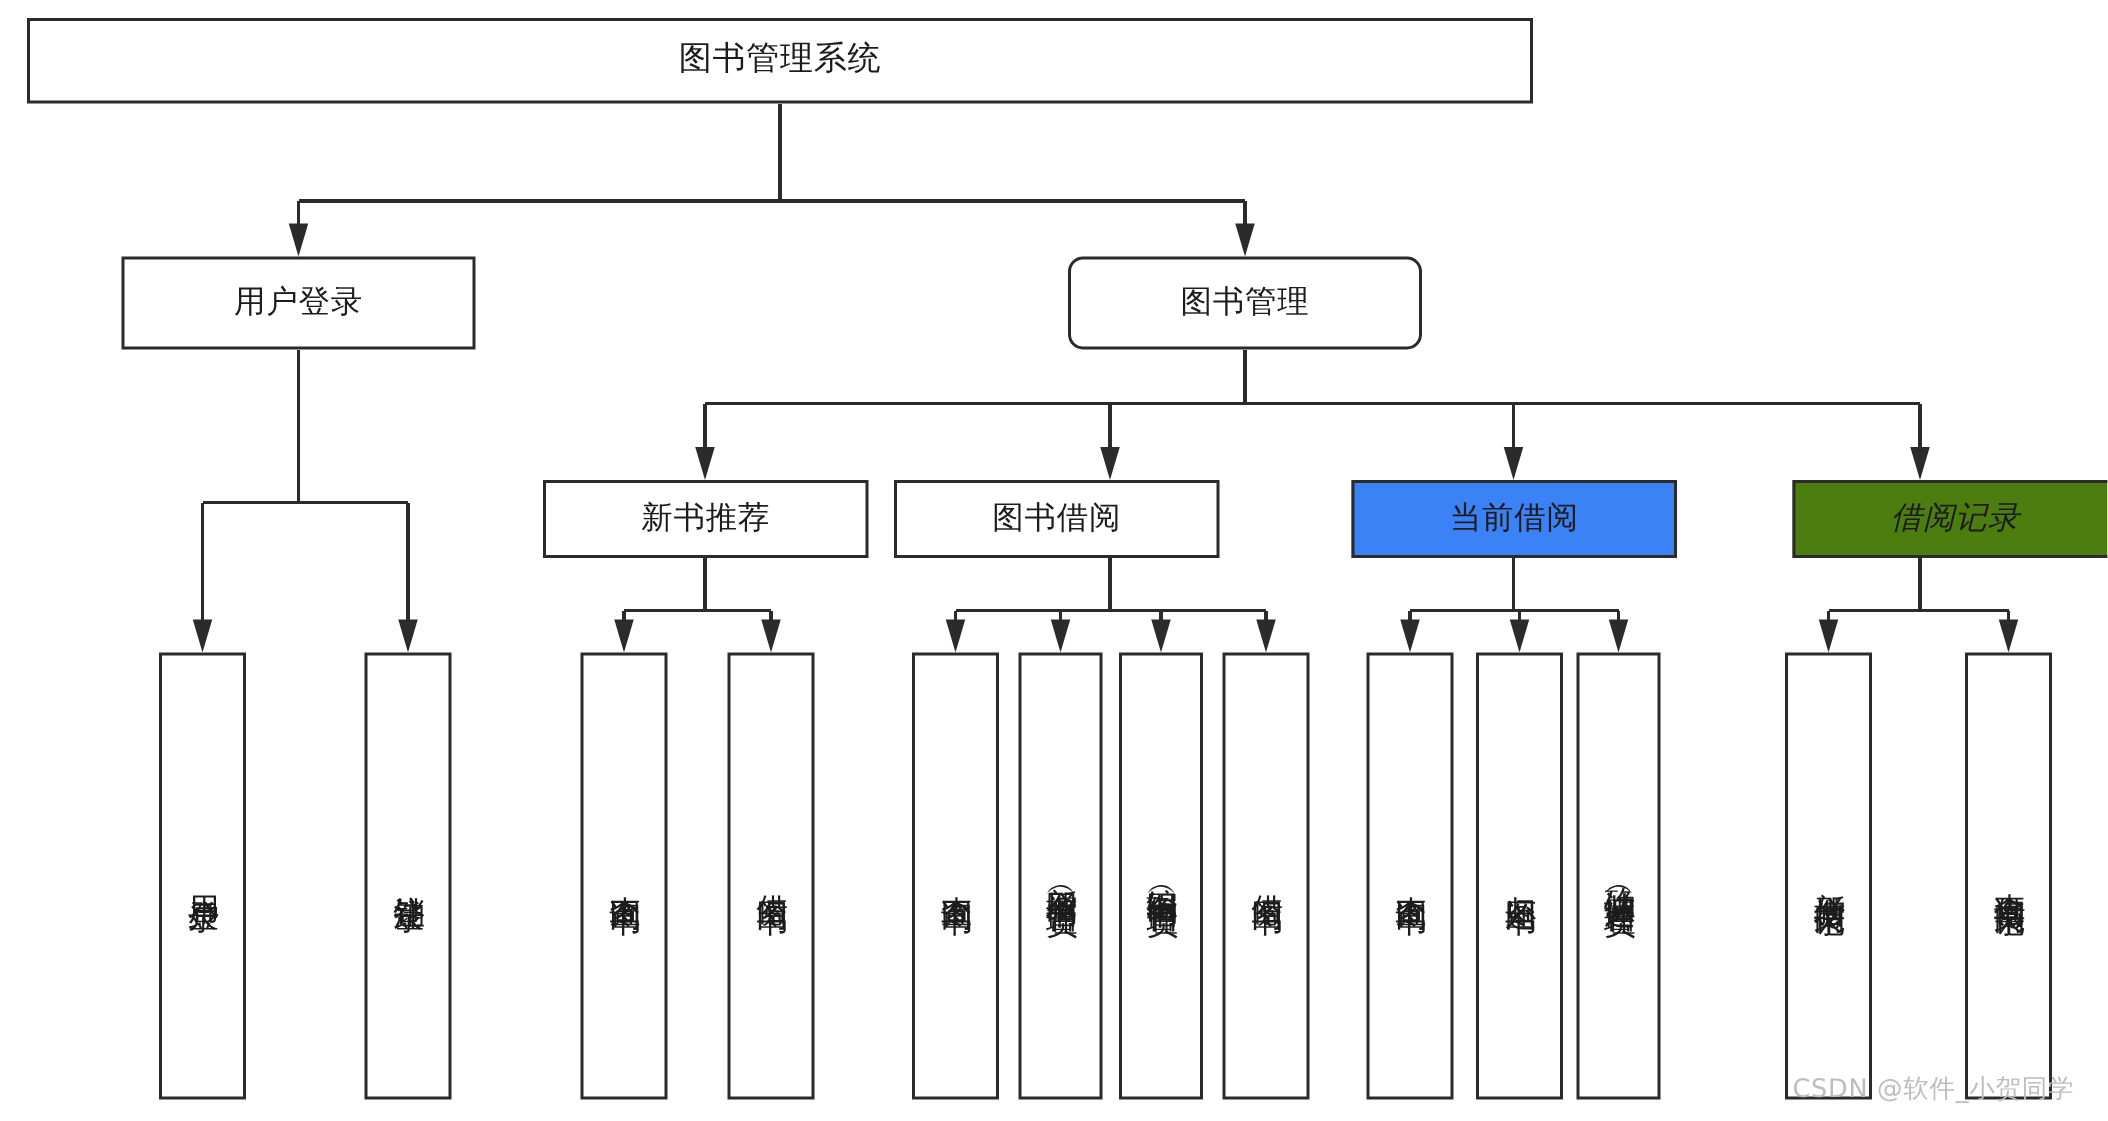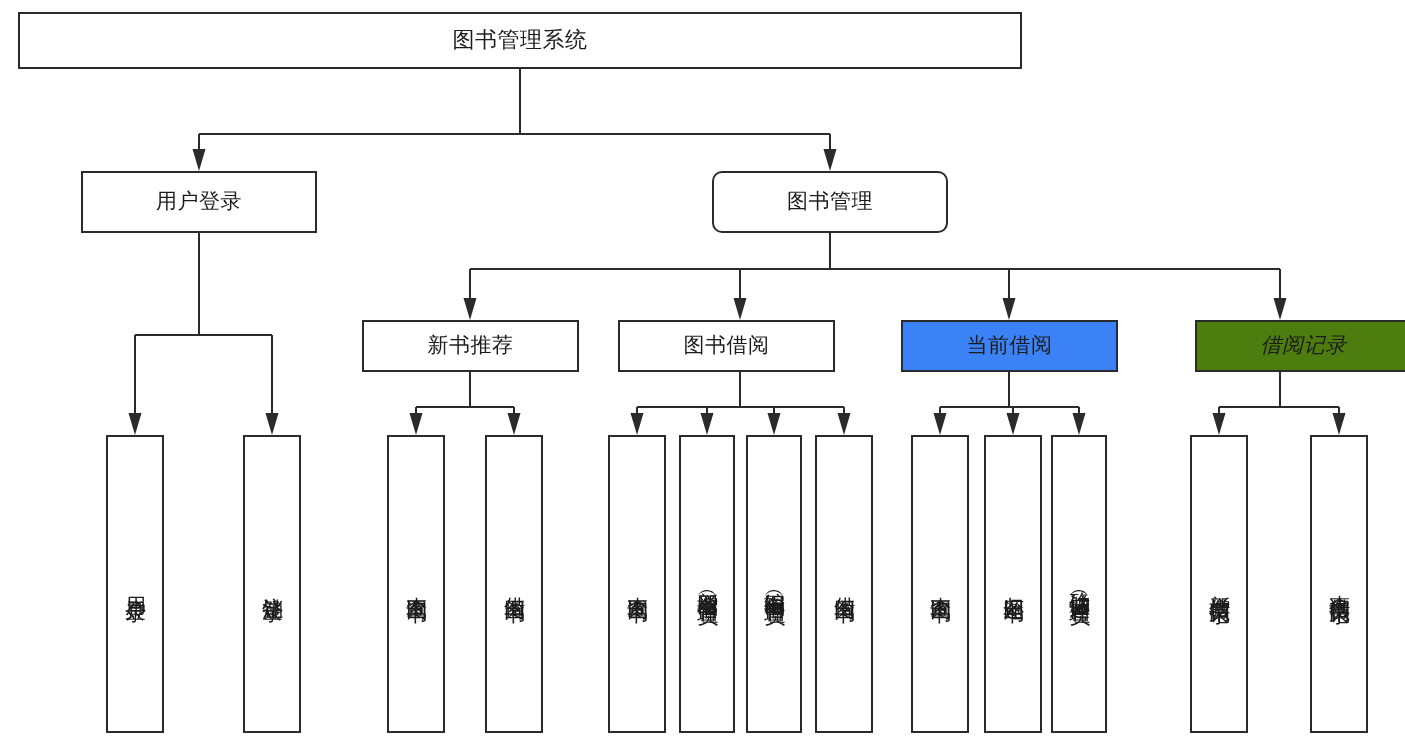--- a/index.html
+++ b/index.html
@@ -129,21 +129,21 @@
       </div>
       <div class="node-box" style="left: 81px; top: 171px; width: 236px; height: 62px; border-color: rgb(43, 43, 43); background: rgb(255, 255, 255);">
         <span class="node-label-h" style="color: rgb(28, 28, 28);">用户登录</span>
       </div>
       <div class="node-box" style="left: 712px; top: 171px; width: 236px; height: 62px; border-color: rgb(43, 43, 43); background: rgb(255, 255, 255); border-radius: 10px;">
         <span class="node-label-h" style="color: rgb(28, 28, 28);">图书管理</span>
       </div>
       <div class="node-box" style="left: 362px; top: 320px; width: 217px; height: 52px; border-color: rgb(43, 43, 43); background: rgb(255, 255, 255);">
         <span class="node-label-h" style="color: rgb(28, 28, 28);">新书推荐</span>
       </div>
-      <div class="node-box" style="left: 618px; top: 320px; width: 217px; height: 52px; border-color: rgb(43, 43, 43); background: rgb(255, 255, 255);">
+      <div class="node-box" style="left: 596px; top: 320px; width: 217px; height: 52px; border-color: rgb(43, 43, 43); background: rgb(255, 255, 255);">
         <span class="node-label-h" style="color: rgb(28, 28, 28);">图书借阅</span>
       </div>
       <div class="node-box" style="left: 901px; top: 320px; width: 217px; height: 52px; border-color: rgb(43, 43, 43); background: #3b82f6;">
         <span class="node-label-h" style="color: rgb(28, 28, 28);">当前借阅</span>
       </div>
       <div class="node-box" style="left: 1195px; top: 320px; width: 217px; height: 52px; border-color: rgb(43, 43, 43); background: #4d7c0f; font-style: italic;">
         <span class="node-label-h" style="color: rgb(28, 28, 28);">借阅记录</span>
       </div>
       <div class="node-box" style="left: 106px; top: 435px; width: 58px; height: 298px; border-color: rgb(43, 43, 43); background: rgb(255, 255, 255);">
         <span class="node-label-v" style="color: rgb(28, 28, 28);">用户登录</span>
@@ -178,13 +178,14 @@
       <div class="node-box" style="left: 1051px; top: 435px; width: 56px; height: 298px; border-color: rgb(43, 43, 43); background: rgb(255, 255, 255);">
         <span class="node-label-v" style="color: rgb(28, 28, 28);">确认归还（管理员）</span>
       </div>
       <div class="node-box" style="left: 1190px; top: 435px; width: 58px; height: 298px; border-color: rgb(43, 43, 43); background: rgb(255, 255, 255);">
         <span class="node-label-v" style="color: rgb(28, 28, 28);">新增借阅记录</span>
       </div>
       <div class="node-box" style="left: 1310px; top: 435px; width: 58px; height: 298px; border-color: rgb(43, 43, 43); background: rgb(255, 255, 255);">
         <span class="node-label-v" style="color: rgb(28, 28, 28);">查询借阅记录</span>
       </div>
     </div>
+  <div class="watermark" style="left: 1195px; top: 714px; color: rgb(189, 189, 189);">CSDN @软件_小贺同学</div>
 </div>
 
 </body></html>

